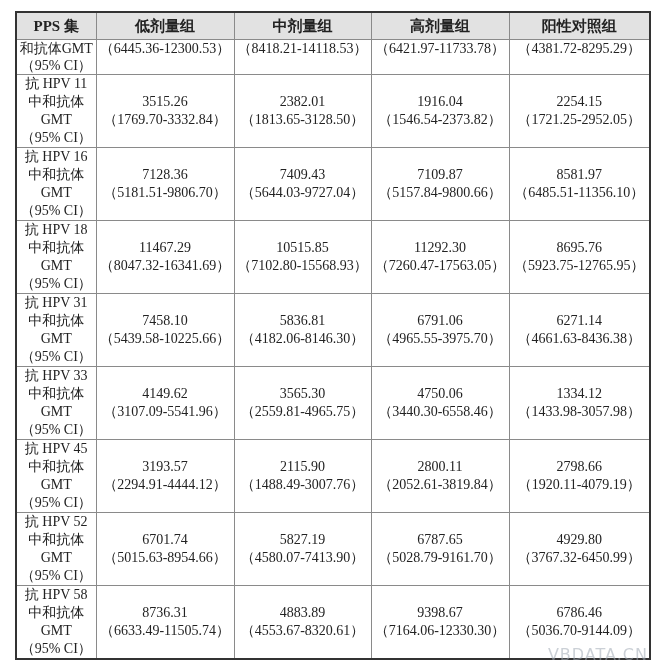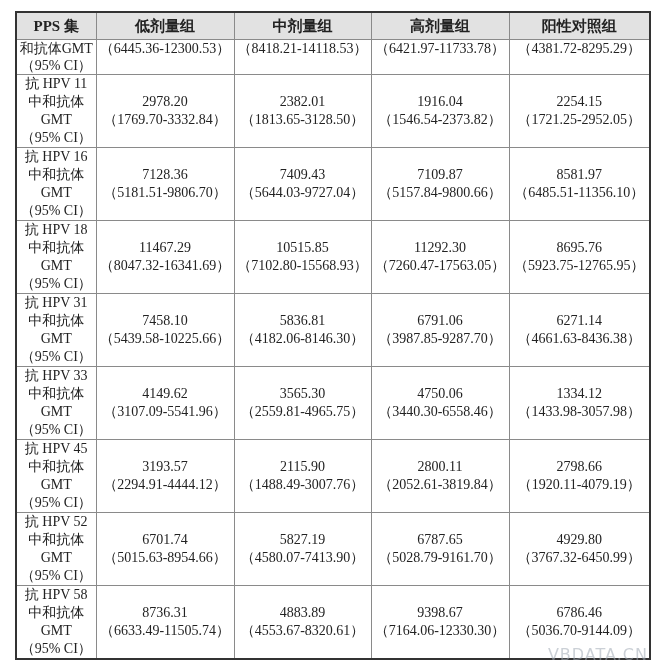--- a/index.html
+++ b/index.html
@@ -68,21 +68,21 @@
       <td>（4381.72-8295.29）</td>
     </tr>
   <tr class="row">
         <td class="label">
           <span>抗 HPV 11</span>
           <span>中和抗体</span>
           <span>GMT</span>
           <span>（95% CI）</span>
         </td>
         <td class="val">
-          <span>2978.20</span>
+          <span>3515.26</span>
           <span>（1769.70-3332.84）</span>
         </td>
         <td class="val">
           <span>2382.01</span>
           <span>（1813.65-3128.50）</span>
         </td>
         <td class="val">
           <span>1916.04</span>
           <span>（1546.54-2373.82）</span>
         </td>
@@ -149,21 +149,21 @@
         <td class="val">
           <span>7458.10</span>
           <span>（5439.58-10225.66）</span>
         </td>
         <td class="val">
           <span>5836.81</span>
           <span>（4182.06-8146.30）</span>
         </td>
         <td class="val">
           <span>6791.06</span>
-          <span>（3987.85-9287.70）</span>
+          <span>（4965.55-3975.70）</span>
         </td>
         <td class="val">
           <span>6271.14</span>
           <span>（4661.63-8436.38）</span>
         </td>
       </tr>
       <tr class="row">
         <td class="label">
           <span>抗 HPV 33</span>
           <span>中和抗体</span>

